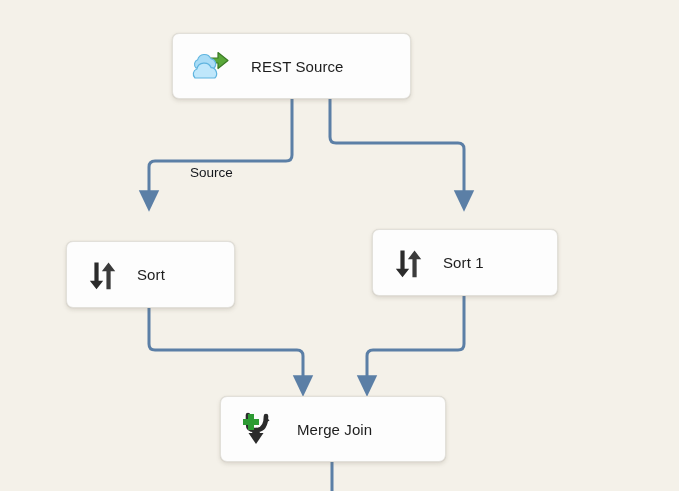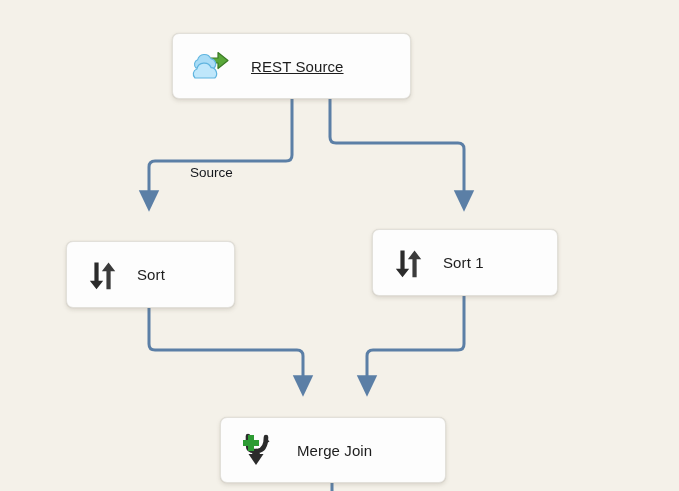--- a/index.html
+++ b/index.html
@@ -51,22 +51,22 @@
   }
   .edge-label {
     position: absolute;
     font-size: 13.5px;
     color: #14171c;
     white-space: nowrap;
   }
   #node-rest-source { left: 172px; top: 33px; width: 239px; height: 66px; }
   #node-sort       { left: 66px;  top: 213px; width: 169px; height: 67px; margin-top: 28px; }
   #node-sort-1     { left: 372px; top: 213px; width: 186px; height: 67px; margin-top: 16px; }
-  #node-merge-join { left: 220px; top: 417px; width: 226px; height: 66px; text-align: center; }
-  #node-rest-source .node-label { margin-left: 8px; text-decoration: underline; }
+  #node-merge-join { left: 220px; top: 396px; width: 226px; height: 66px; text-align: center; }
+  #node-rest-source .node-label { margin-left: 8px; }
   #node-merge-join .node-label { margin-left: 6px; }
   #edge-label-order { left: 190px; top: 165px; }
   #edge-label-order-line-items { left: 318px; top: 154px; }
 </style>
 </head>
 <body>
 
 <div id="canvas">
 
   <svg id="edge-layer" viewBox="0 0 679 491" width="679" height="491">

